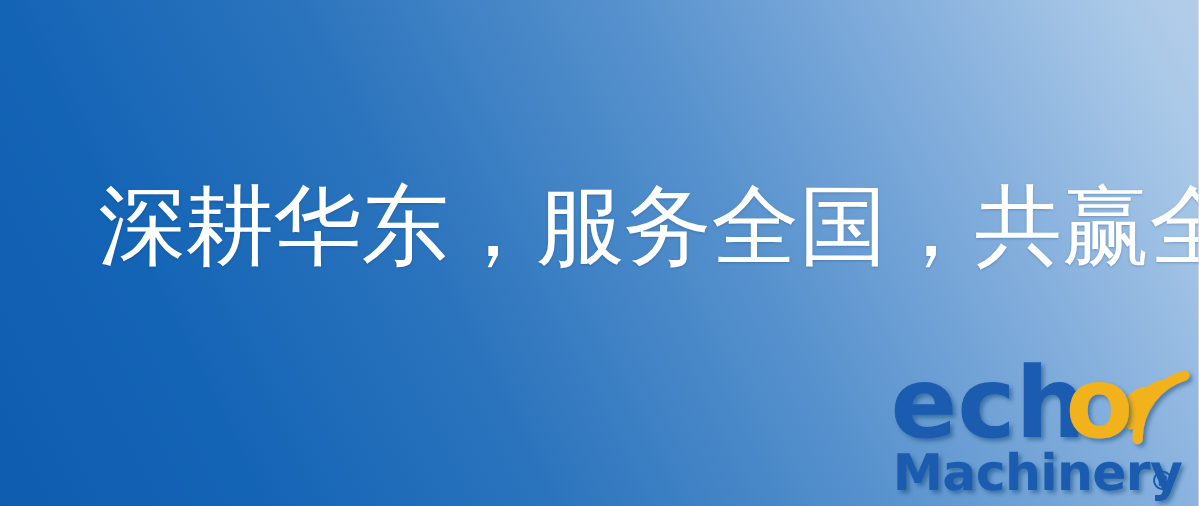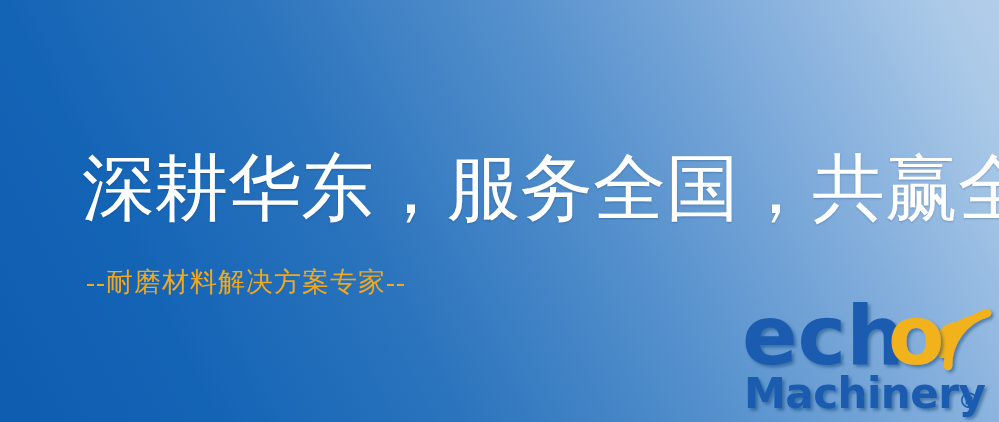--- a/index.html
+++ b/index.html
@@ -71,21 +71,20 @@
     font-weight: bold;
   }
 </style>
 </head>
 <body>
 
 <div id="banner">
 
   <div id="headline">深耕华东，服务全国，共赢全球</div>
 
-  <div id="subtitle">--耐磨材料解决方案专家--</div>
 
   <div id="logo">
     <svg viewBox="0 0 252 126" xmlns="http://www.w3.org/2000/svg">
       <defs>
         <filter id="logoshadow" x="-25%" y="-25%" width="160%" height="160%">
           <feDropShadow dx="2.5" dy="2.5" stdDeviation="1.6" flood-color="#0b3a6b" flood-opacity="0.45"></feDropShadow>
         </filter>
       </defs>
 
       <g filter="url(#logoshadow)">

